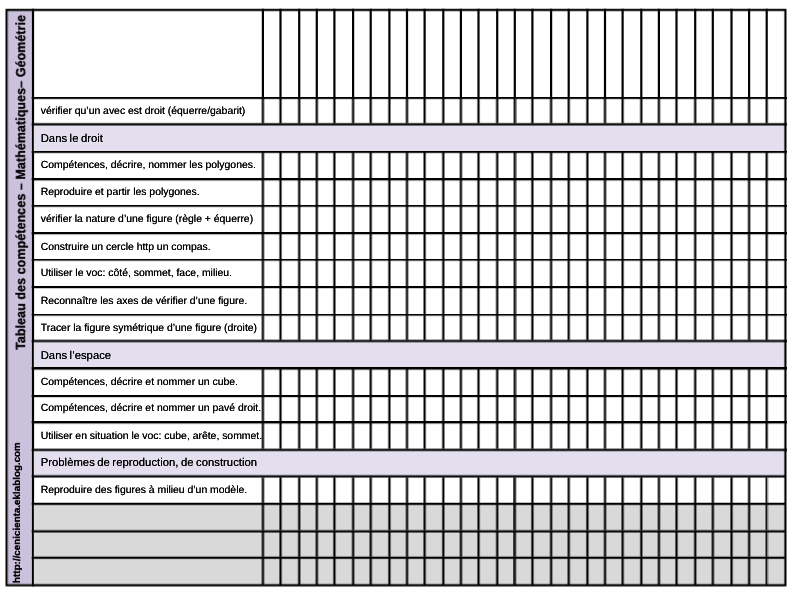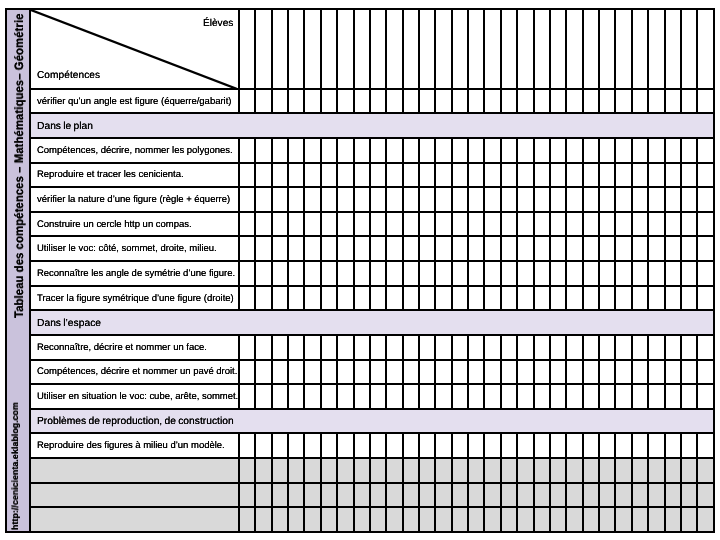--- a/index.html
+++ b/index.html
@@ -58,27 +58,20 @@
 </head>
 <body>
 
 <div id="page">
 
   <div class="banner"></div>
   <div class="banner-div"></div>
   <div class="vtxt vtitle" id="vtitle" style="left: 12px; top: 318px; transform: rotate(-90deg) scaleX(0.927);">Tableau des compétences – Mathématiques– Géométrie</div>
   <div class="vtxt vurl" id="vurl" style="left: 10.4px; top: 529.5px; transform: rotate(-90deg) scaleX(0.987);">http://cenicienta.eklablog.com</div>
 
-  <div class="hdr">
-    <svg width="206" height="79" viewBox="0 0 206 79">
-      <line x1="0" y1="0" x2="206" y2="79" stroke="#000" stroke-width="2.2"></line>
-    </svg>
-    <div class="hdr-eleves">Élèves</div>
-    <div class="hdr-comp">Compétences</div>
-  </div>
 
   <div id="tablebody">
       <div class="gcell" style="left: 239px; top: 7.8px; width: 14.1724px; height: 81px;"></div>
       <div class="gcell" style="left: 255.372px; top: 7.8px; width: 14.1724px; height: 81px;"></div>
       <div class="vline" style="left: 254px; top: 7.8px; height: 81px;"></div>
       <div class="gcell" style="left: 271.745px; top: 7.8px; width: 14.1724px; height: 81px;"></div>
       <div class="vline" style="left: 271px; top: 7.8px; height: 81px;"></div>
       <div class="gcell" style="left: 288.117px; top: 7.8px; width: 14.1724px; height: 81px;"></div>
       <div class="vline" style="left: 287px; top: 7.8px; height: 81px;"></div>
       <div class="gcell" style="left: 304.49px; top: 7.8px; width: 14.1724px; height: 81px;"></div>
@@ -127,21 +120,21 @@
       <div class="vline" style="left: 647px; top: 7.8px; height: 81px;"></div>
       <div class="gcell" style="left: 664.683px; top: 7.8px; width: 14.1724px; height: 81px;"></div>
       <div class="vline" style="left: 664px; top: 7.8px; height: 81px;"></div>
       <div class="gcell" style="left: 681.055px; top: 7.8px; width: 14.1724px; height: 81px;"></div>
       <div class="vline" style="left: 680px; top: 7.8px; height: 81px;"></div>
       <div class="gcell" style="left: 697.428px; top: 7.8px; width: 14.1724px; height: 81px;"></div>
       <div class="vline" style="left: 696px; top: 7.8px; height: 81px;"></div>
       <div class="vline" style="left: 238px; top: 7.8px; height: 81px;"></div>
       <div class="row" style="top: 88.8px; height: 24.6222px; width: 710.2px;">
         <div class="cellLabel" style="height: 24.6222px;">
-          <span>vérifier qu’un angle est figure (équerre/gabarit)</span>
+          <span>vérifier qu’un avec est droit (équerre/gabarit)</span>
         </div>
       </div>
       <div class="gcell" style="left: 239px; top: 88.8px; width: 14.1724px; height: 24.6222px;"></div>
       <div class="vline" style="left: 238px; top: 88.8px; height: 24.6222px;"></div>
       <div class="gcell" style="left: 255.372px; top: 88.8px; width: 14.1724px; height: 24.6222px;"></div>
       <div class="vline" style="left: 254px; top: 88.8px; height: 24.6222px;"></div>
       <div class="gcell" style="left: 271.745px; top: 88.8px; width: 14.1724px; height: 24.6222px;"></div>
       <div class="vline" style="left: 271px; top: 88.8px; height: 24.6222px;"></div>
       <div class="gcell" style="left: 288.117px; top: 88.8px; width: 14.1724px; height: 24.6222px;"></div>
       <div class="vline" style="left: 287px; top: 88.8px; height: 24.6222px;"></div>
@@ -192,21 +185,21 @@
       <div class="gcell" style="left: 664.683px; top: 88.8px; width: 14.1724px; height: 24.6222px;"></div>
       <div class="vline" style="left: 664px; top: 88.8px; height: 24.6222px;"></div>
       <div class="gcell" style="left: 681.055px; top: 88.8px; width: 14.1724px; height: 24.6222px;"></div>
       <div class="vline" style="left: 680px; top: 88.8px; height: 24.6222px;"></div>
       <div class="gcell" style="left: 697.428px; top: 88.8px; width: 14.1724px; height: 24.6222px;"></div>
       <div class="vline" style="left: 696px; top: 88.8px; height: 24.6222px;"></div>
       <div class="hline" style="top: 88px;"></div>
       <div class="secbg" style="top: 112px; height: 27px; width: 682.8px;"></div>
       <div class="row section" style="top: 113.422px; height: 24.6222px; width: 710.2px;">
         <div class="cellLabel" style="height: 24.6222px;">
-          <span>Dans le plan</span>
+          <span>Dans le droit</span>
         </div>
       </div>
       <div class="hline" style="top: 112px;"></div>
       <div class="row" style="top: 138.044px; height: 24.6222px; width: 710.2px;">
         <div class="cellLabel" style="height: 24.6222px;">
           <span>Compétences, décrire, nommer les polygones.</span>
         </div>
       </div>
       <div class="gcell" style="left: 239px; top: 138.044px; width: 14.1724px; height: 24.6222px;"></div>
       <div class="vline" style="left: 238px; top: 138.044px; height: 24.6222px;"></div>
@@ -262,21 +255,21 @@
       <div class="vline" style="left: 647px; top: 138.044px; height: 24.6222px;"></div>
       <div class="gcell" style="left: 664.683px; top: 138.044px; width: 14.1724px; height: 24.6222px;"></div>
       <div class="vline" style="left: 664px; top: 138.044px; height: 24.6222px;"></div>
       <div class="gcell" style="left: 681.055px; top: 138.044px; width: 14.1724px; height: 24.6222px;"></div>
       <div class="vline" style="left: 680px; top: 138.044px; height: 24.6222px;"></div>
       <div class="gcell" style="left: 697.428px; top: 138.044px; width: 14.1724px; height: 24.6222px;"></div>
       <div class="vline" style="left: 696px; top: 138.044px; height: 24.6222px;"></div>
       <div class="hline" style="top: 137px;"></div>
       <div class="row" style="top: 162.667px; height: 24.6222px; width: 710.2px;">
         <div class="cellLabel" style="height: 24.6222px;">
-          <span>Reproduire et tracer les cenicienta.</span>
+          <span>Reproduire et partir les polygones.</span>
         </div>
       </div>
       <div class="gcell" style="left: 239px; top: 162.667px; width: 14.1724px; height: 24.6222px;"></div>
       <div class="vline" style="left: 238px; top: 162.667px; height: 24.6222px;"></div>
       <div class="gcell" style="left: 255.372px; top: 162.667px; width: 14.1724px; height: 24.6222px;"></div>
       <div class="vline" style="left: 254px; top: 162.667px; height: 24.6222px;"></div>
       <div class="gcell" style="left: 271.745px; top: 162.667px; width: 14.1724px; height: 24.6222px;"></div>
       <div class="vline" style="left: 271px; top: 162.667px; height: 24.6222px;"></div>
       <div class="gcell" style="left: 288.117px; top: 162.667px; width: 14.1724px; height: 24.6222px;"></div>
       <div class="vline" style="left: 287px; top: 162.667px; height: 24.6222px;"></div>
@@ -454,21 +447,21 @@
       <div class="vline" style="left: 647px; top: 211.911px; height: 24.6222px;"></div>
       <div class="gcell" style="left: 664.683px; top: 211.911px; width: 14.1724px; height: 24.6222px;"></div>
       <div class="vline" style="left: 664px; top: 211.911px; height: 24.6222px;"></div>
       <div class="gcell" style="left: 681.055px; top: 211.911px; width: 14.1724px; height: 24.6222px;"></div>
       <div class="vline" style="left: 680px; top: 211.911px; height: 24.6222px;"></div>
       <div class="gcell" style="left: 697.428px; top: 211.911px; width: 14.1724px; height: 24.6222px;"></div>
       <div class="vline" style="left: 696px; top: 211.911px; height: 24.6222px;"></div>
       <div class="hline" style="top: 211px;"></div>
       <div class="row" style="top: 236.533px; height: 24.6222px; width: 710.2px;">
         <div class="cellLabel" style="height: 24.6222px;">
-          <span>Utiliser le voc: côté, sommet, droite, milieu.</span>
+          <span>Utiliser le voc: côté, sommet, face, milieu.</span>
         </div>
       </div>
       <div class="gcell" style="left: 239px; top: 236.533px; width: 14.1724px; height: 24.6222px;"></div>
       <div class="vline" style="left: 238px; top: 236.533px; height: 24.6222px;"></div>
       <div class="gcell" style="left: 255.372px; top: 236.533px; width: 14.1724px; height: 24.6222px;"></div>
       <div class="vline" style="left: 254px; top: 236.533px; height: 24.6222px;"></div>
       <div class="gcell" style="left: 271.745px; top: 236.533px; width: 14.1724px; height: 24.6222px;"></div>
       <div class="vline" style="left: 271px; top: 236.533px; height: 24.6222px;"></div>
       <div class="gcell" style="left: 288.117px; top: 236.533px; width: 14.1724px; height: 24.6222px;"></div>
       <div class="vline" style="left: 287px; top: 236.533px; height: 24.6222px;"></div>
@@ -518,21 +511,21 @@
       <div class="vline" style="left: 647px; top: 236.533px; height: 24.6222px;"></div>
       <div class="gcell" style="left: 664.683px; top: 236.533px; width: 14.1724px; height: 24.6222px;"></div>
       <div class="vline" style="left: 664px; top: 236.533px; height: 24.6222px;"></div>
       <div class="gcell" style="left: 681.055px; top: 236.533px; width: 14.1724px; height: 24.6222px;"></div>
       <div class="vline" style="left: 680px; top: 236.533px; height: 24.6222px;"></div>
       <div class="gcell" style="left: 697.428px; top: 236.533px; width: 14.1724px; height: 24.6222px;"></div>
       <div class="vline" style="left: 696px; top: 236.533px; height: 24.6222px;"></div>
       <div class="hline" style="top: 235px;"></div>
       <div class="row" style="top: 261.156px; height: 24.6222px; width: 710.2px;">
         <div class="cellLabel" style="height: 24.6222px;">
-          <span>Reconnaître les angle de symétrie d’une figure.</span>
+          <span>Reconnaître les axes de vérifier d’une figure.</span>
         </div>
       </div>
       <div class="gcell" style="left: 239px; top: 261.156px; width: 14.1724px; height: 24.6222px;"></div>
       <div class="vline" style="left: 238px; top: 261.156px; height: 24.6222px;"></div>
       <div class="gcell" style="left: 255.372px; top: 261.156px; width: 14.1724px; height: 24.6222px;"></div>
       <div class="vline" style="left: 254px; top: 261.156px; height: 24.6222px;"></div>
       <div class="gcell" style="left: 271.745px; top: 261.156px; width: 14.1724px; height: 24.6222px;"></div>
       <div class="vline" style="left: 271px; top: 261.156px; height: 24.6222px;"></div>
       <div class="gcell" style="left: 288.117px; top: 261.156px; width: 14.1724px; height: 24.6222px;"></div>
       <div class="vline" style="left: 287px; top: 261.156px; height: 24.6222px;"></div>
@@ -653,21 +646,21 @@
       <div class="hline" style="top: 285px;"></div>
       <div class="secbg" style="top: 309px; height: 27px; width: 682.8px;"></div>
       <div class="row section" style="top: 310.4px; height: 24.6222px; width: 710.2px;">
         <div class="cellLabel" style="height: 24.6222px;">
           <span>Dans l’espace</span>
         </div>
       </div>
       <div class="hline" style="top: 309px;"></div>
       <div class="row" style="top: 335.022px; height: 24.6222px; width: 710.2px;">
         <div class="cellLabel" style="height: 24.6222px;">
-          <span>Reconnaître, décrire et nommer un face.</span>
+          <span>Compétences, décrire et nommer un cube.</span>
         </div>
       </div>
       <div class="gcell" style="left: 239px; top: 335.022px; width: 14.1724px; height: 24.6222px;"></div>
       <div class="vline" style="left: 238px; top: 335.022px; height: 24.6222px;"></div>
       <div class="gcell" style="left: 255.372px; top: 335.022px; width: 14.1724px; height: 24.6222px;"></div>
       <div class="vline" style="left: 254px; top: 335.022px; height: 24.6222px;"></div>
       <div class="gcell" style="left: 271.745px; top: 335.022px; width: 14.1724px; height: 24.6222px;"></div>
       <div class="vline" style="left: 271px; top: 335.022px; height: 24.6222px;"></div>
       <div class="gcell" style="left: 288.117px; top: 335.022px; width: 14.1724px; height: 24.6222px;"></div>
       <div class="vline" style="left: 287px; top: 335.022px; height: 24.6222px;"></div>

